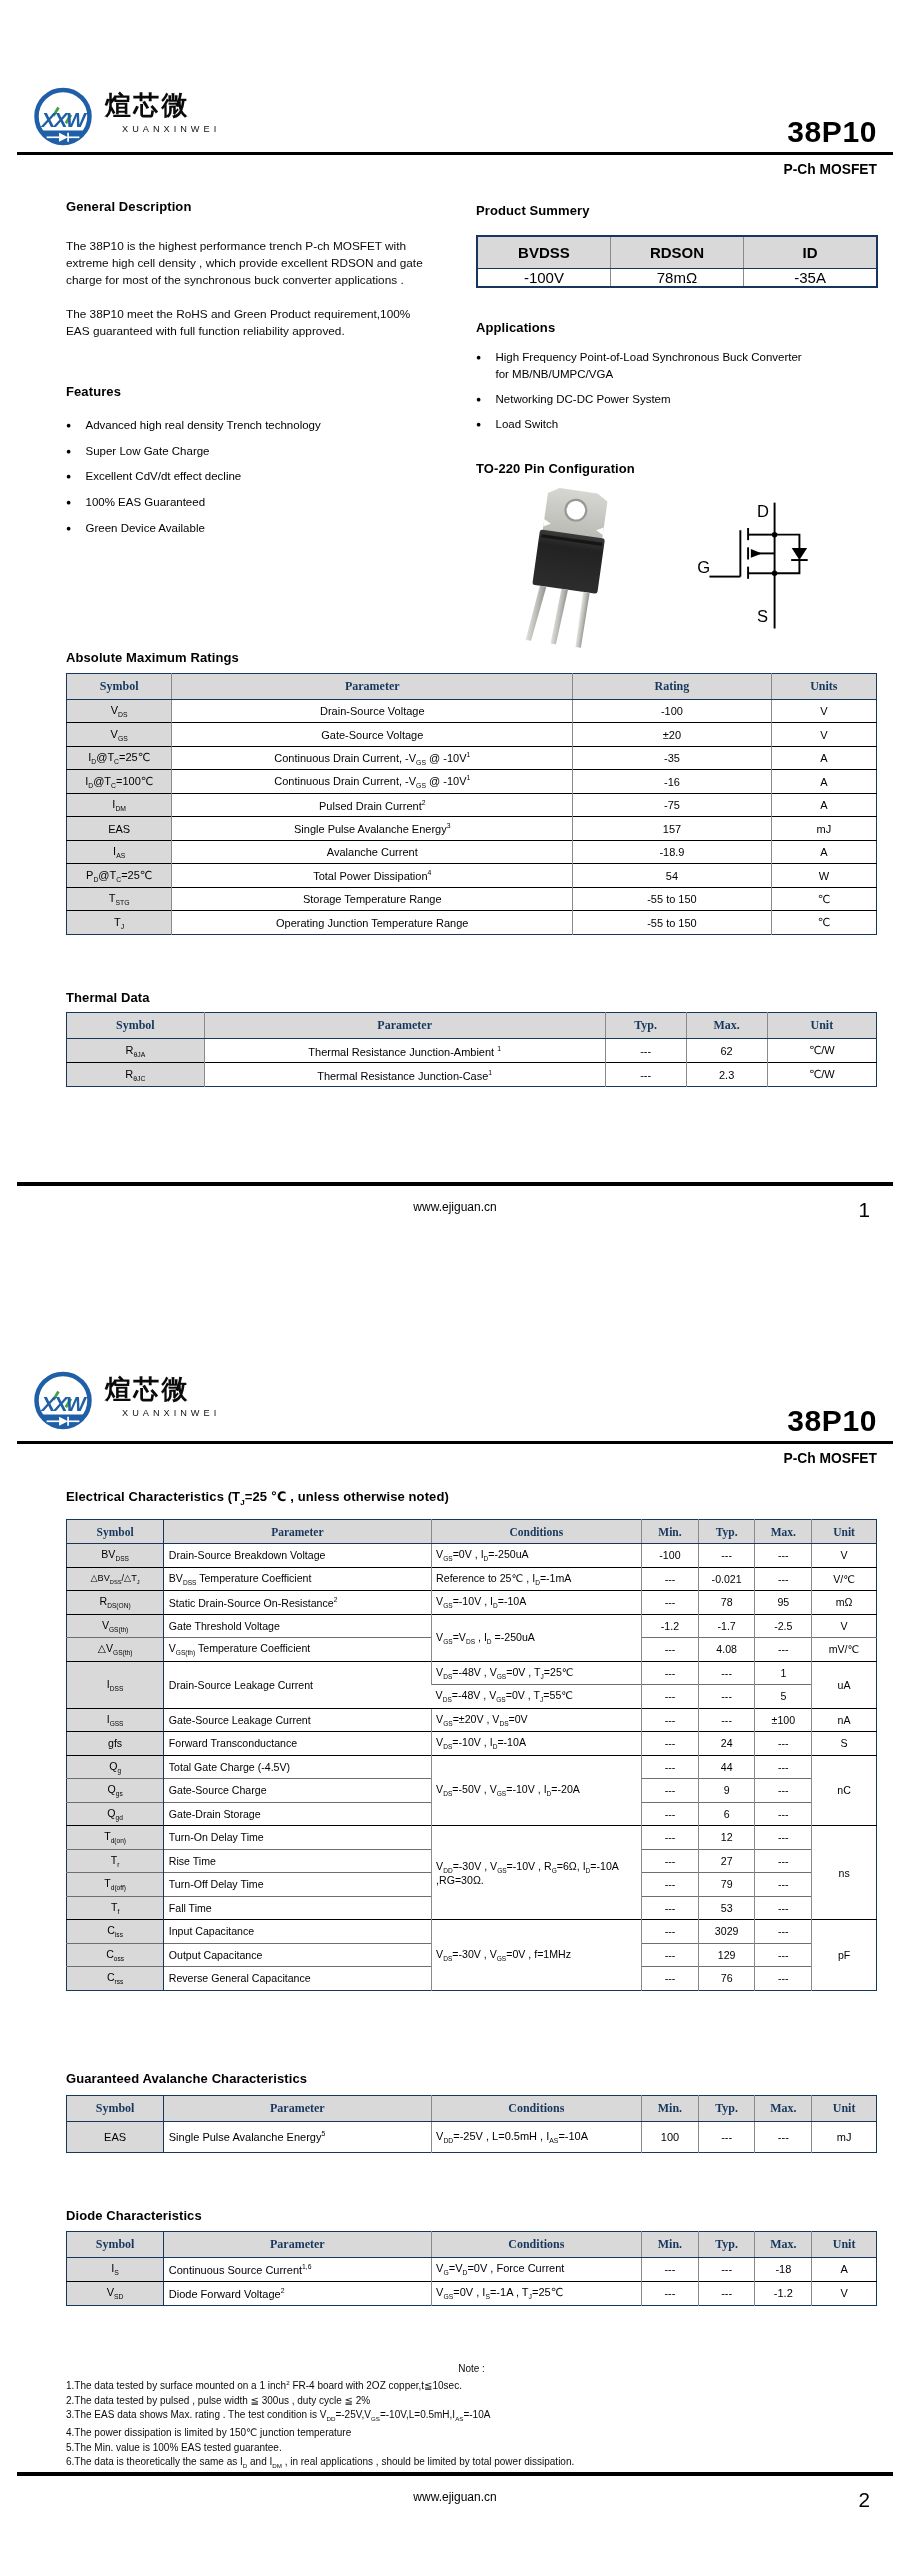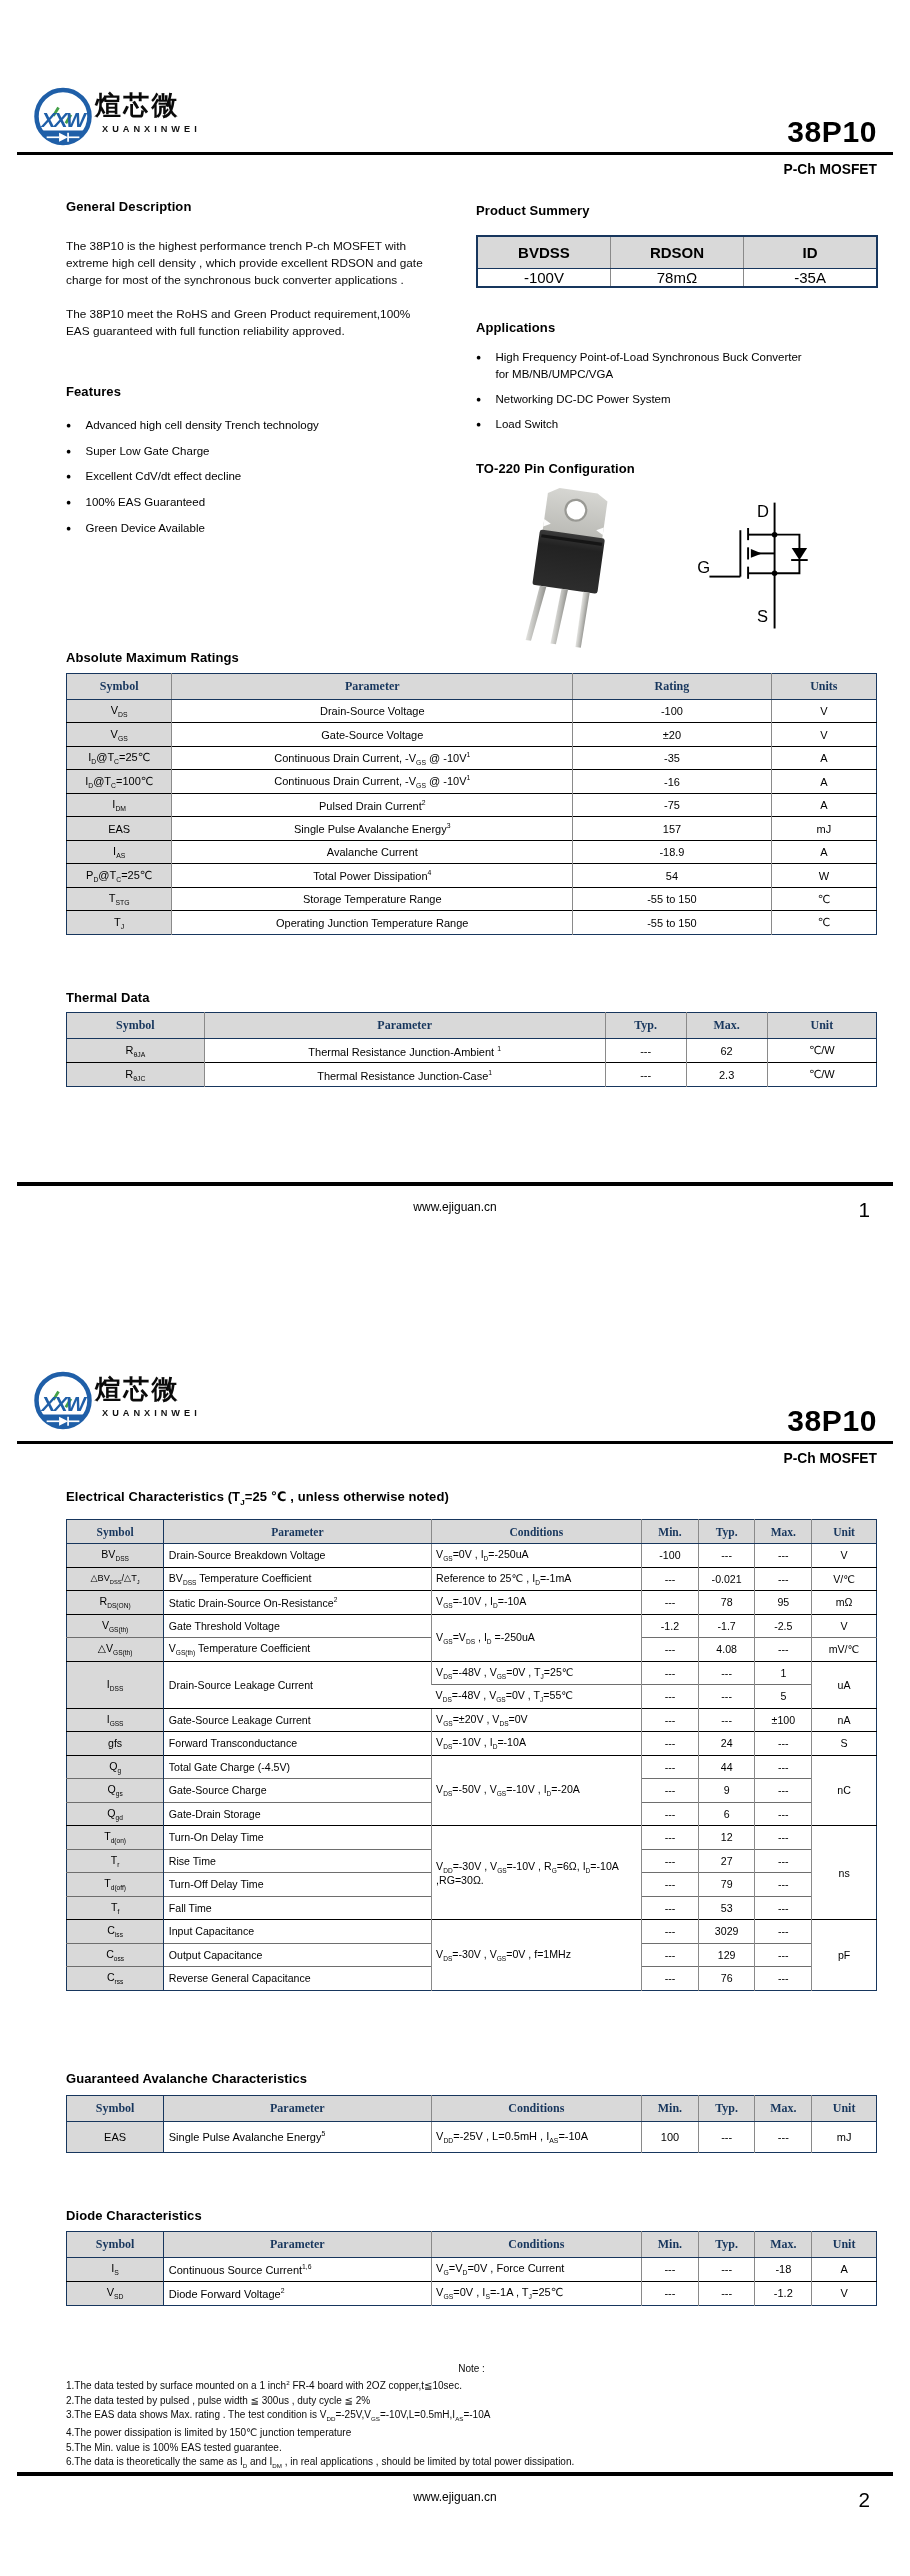--- a/index.html
+++ b/index.html
@@ -8,26 +8,26 @@
     width:910px; height:2576px; position:relative;
     font-family:"Liberation Sans","DejaVu Sans",sans-serif; color:#000;
   }
   .page { position:relative; width:910px; overflow:hidden; background:#fff; }
   #page1 { height:1337px; }
   #page2 { height:1239px; }
 
   
   .doc-header { position:relative; height:152px; }
   .doc-header2 { position:relative; height:104px; }
-  .logo-block { position:absolute; left:32px; top:86px; display:flex; align-items:flex-start; gap:1px; }
+  .logo-block { position:absolute; left:32px; top:86px; display:flex; align-items:flex-start; gap:11px; }
   .doc-header2 .logo-block { top:33px; }
   .logo-mark { width:62px; height:62px; }
   .logo-text { display:flex; flex-direction:column; margin-top:3.4px; }
   .logo-cn { font-size:26px; font-weight:700; color:#0a0a0a; letter-spacing:2.3px; line-height:1.3; }
-  .logo-en { font-size:9.2px; font-weight:700; color:#111; letter-spacing:4px; margin-top:1.1px; margin-left:7px; }
+  .logo-en { font-size:9.2px; font-weight:400; color:#111; letter-spacing:4px; margin-top:1.1px; margin-left:17px; }
   .part-number { position:absolute; right:33px; bottom:3.4px; font-size:30px; font-weight:700; letter-spacing:0.6px; }
   .header-rule { border-bottom:3.4px solid #000; margin:0 17px; }
   .doc-subtitle { text-align:right; padding-right:33px; font-size:13.8px; font-weight:700; margin-top:6.9px; }
 
   
   h2.sec { font-size:13px; font-weight:700; letter-spacing:0.1px; }
   .content { padding:0 33px 12px 66px; }
   .cols { display:flex; gap:40px; padding:0 33px 0 66px; }
   .col-left  { width:370px; flex:0 0 370px; }
   .col-right { width:402px; flex:0 0 402px; }
@@ -132,21 +132,21 @@
   <div class="cols">
     <div class="col-left">
       <h2 class="sec gd">General Description</h2>
       <p class="body-p p1">The  38P10  is the highest performance trench P-ch MOSFET with extreme high cell density , which provide excellent RDSON and gate charge for most of the synchronous buck converter applications .</p>
       <p class="body-p">The  38P10  meet the RoHS and Green Product requirement,100% EAS guaranteed with full function reliability approved.</p>
 
       <h2 class="sec ft">Features</h2>
       <ul class="blist">
         <li>
             <span class="bullet">●</span>
-            <span>Advanced high cell density Trench technology</span>
+            <span>Advanced high real density Trench technology</span>
           </li>
         <li>
             <span class="bullet">●</span>
             <span>Super Low Gate Charge</span>
           </li>
         <li>
             <span class="bullet">●</span>
             <span>Excellent CdV/dt effect decline</span>
           </li>
         <li>

